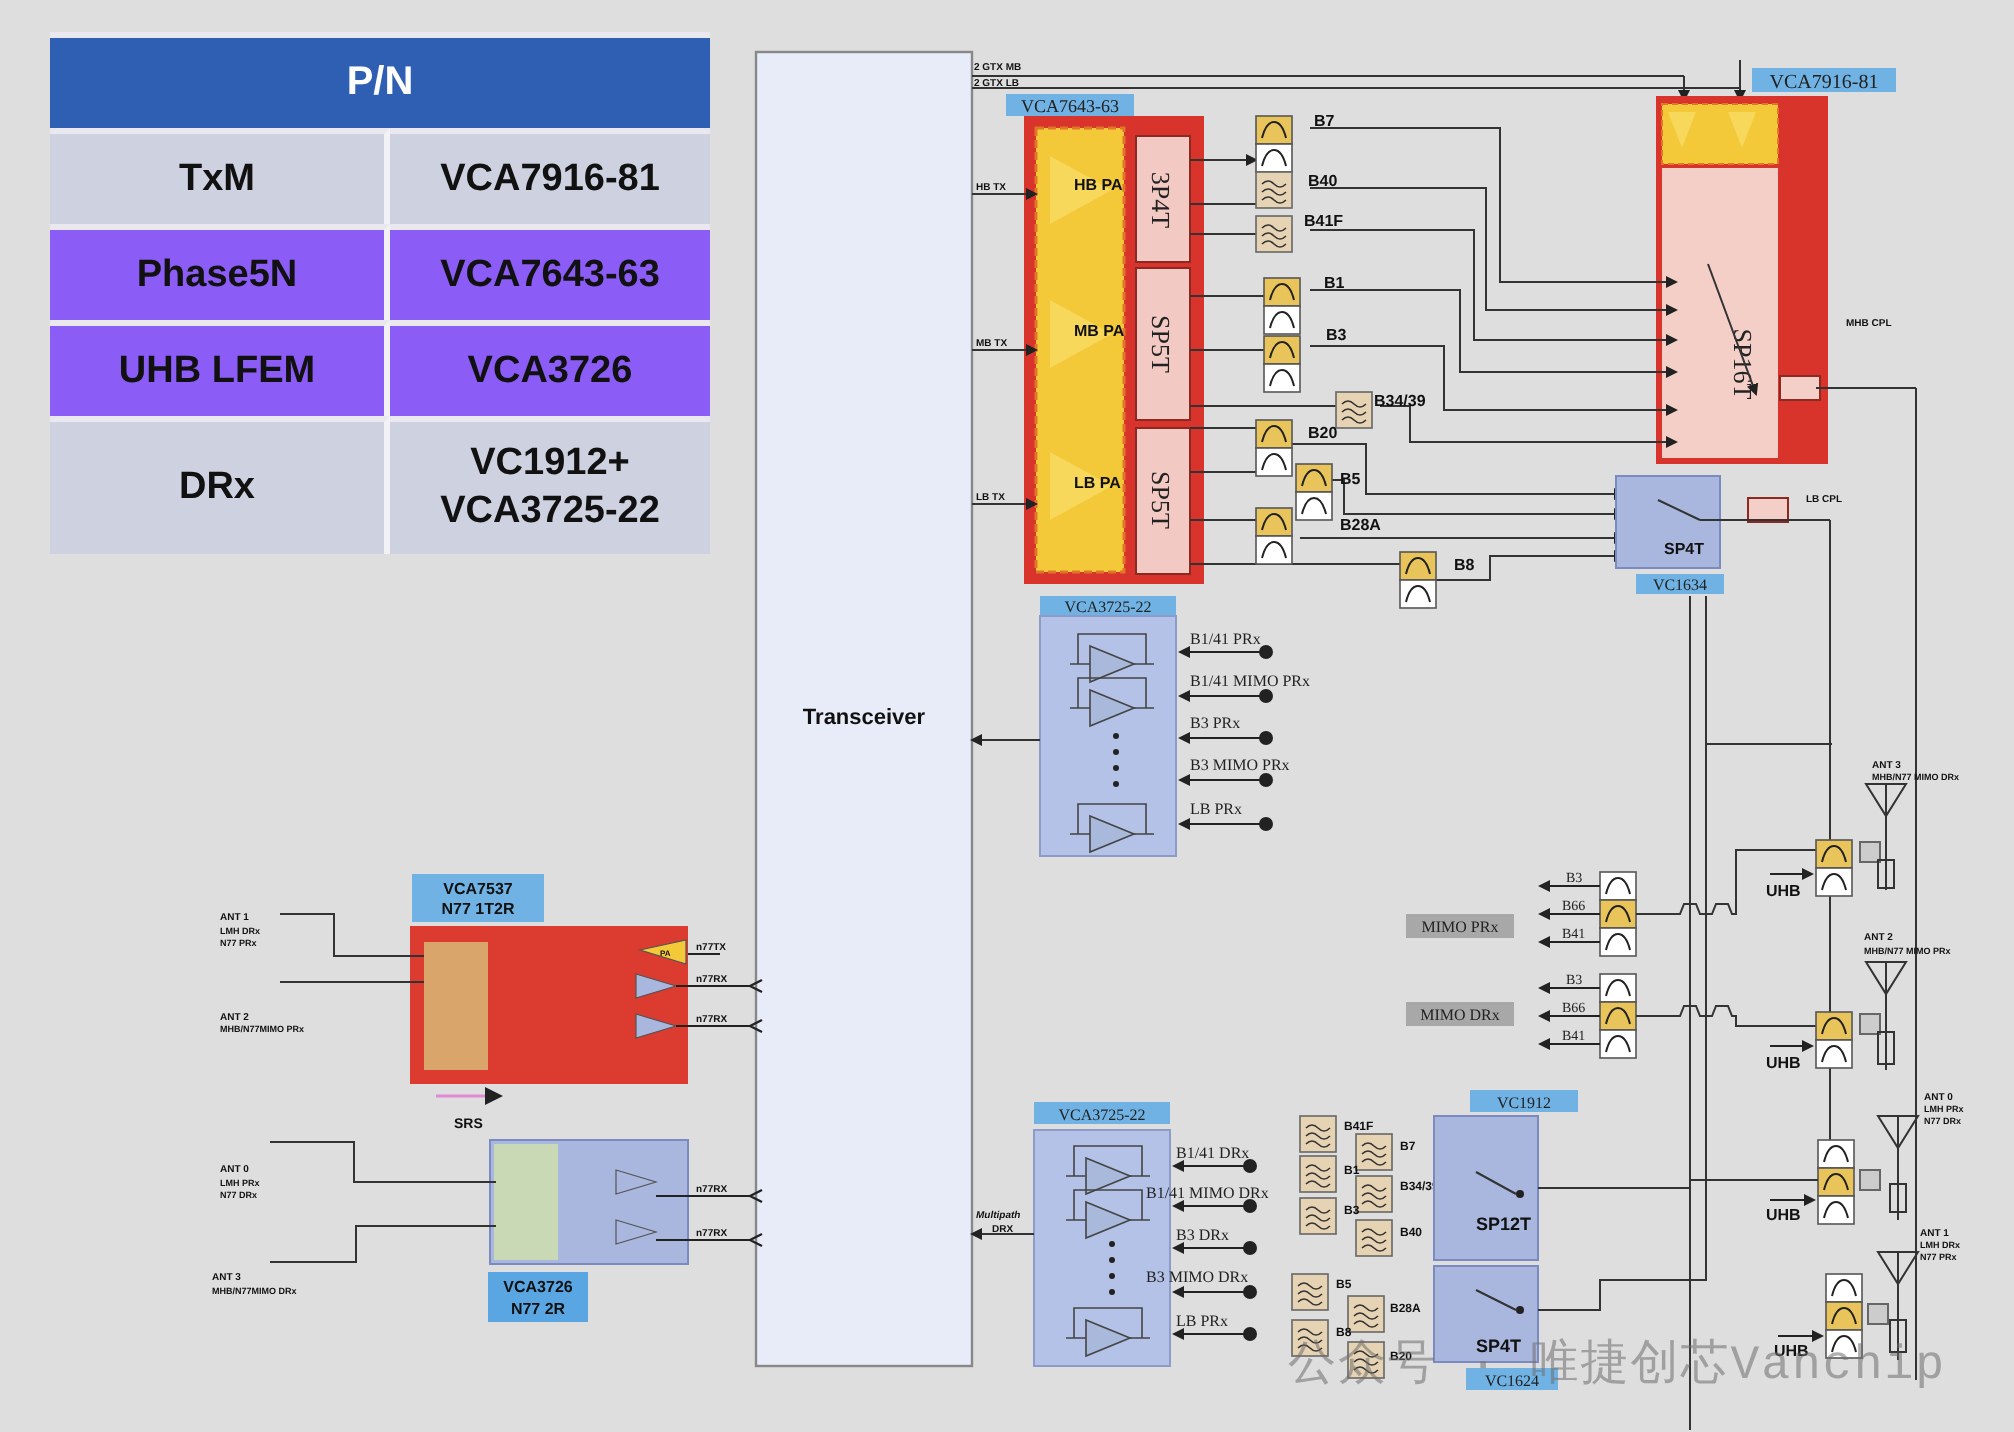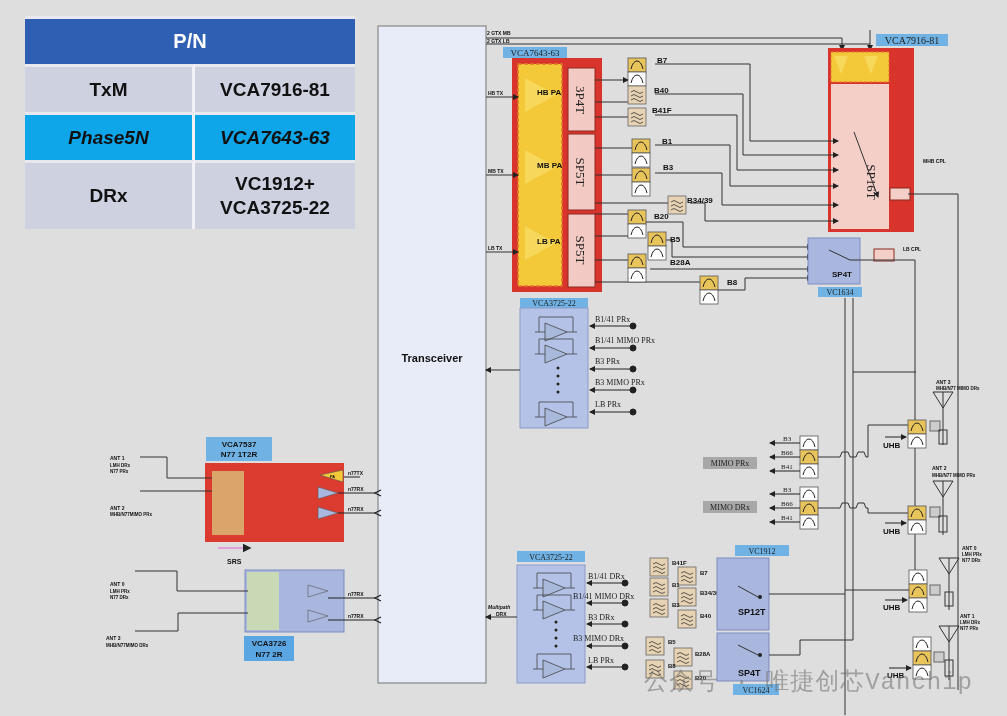--- a/index.html
+++ b/index.html
@@ -3,21 +3,21 @@
 <meta charset="utf-8">
 <style>
   html,body{margin:0;padding:0;}
   body{width:1007px;height:716px;background:#dedede;position:relative;overflow:hidden;font-family:"Liberation Sans",sans-serif;}
   #pn-table{position:absolute;left:25px;top:16px;width:330px;border-collapse:separate;border-spacing:0;}
   #pn-table .hdr{background:#2f5fb3;color:#fff;font-weight:bold;font-size:20px;height:43px;}
   #pn-table td{font-weight:bold;font-size:19px;color:#111;text-align:center;border-top:3px solid #e8e8ee;}
   #pn-table td.c1{width:165px;border-right:3px solid #f2f2f6;}
   #pn-table tr.r td{height:43px;}
   #pn-table tr.dark td{background:#cdd1e0;text-align:center;}
-  #pn-table tr.light td{background:#0ea5e9;font-style:italic;}
+  #pn-table tr.light td{background:#8b5cf6;}
   #pn-table tr.tall td{height:64px;line-height:24px;}
   svg#diagram{position:absolute;left:0;top:0;}
   .lbl{font-family:"Liberation Sans",sans-serif;font-weight:bold;fill:#111;}
   .ser{font-family:"Liberation Serif",serif;fill:#222;}
   .watermark{position:absolute;left:644px;top:665px;font-size:24px;color:rgba(110,110,110,0.55);font-family:Liberation Mono, monospace;letter-spacing:1px;}
 </style>
 </head>
 <body>
 
 <table id="pn-table">
@@ -25,20 +25,24 @@
       <tr>
         <td colspan="2" class="hdr">P/N</td>
       </tr>
   <tr class="r dark">
     <td class="c1">TxM</td>
     <td>VCA7916-81</td>
   </tr>
   <tr class="r light">
     <td class="c1">Phase5N</td>
     <td>VCA7643-63</td>
+  </tr>
+  <tr class="r light">
+    <td class="c1">UHB LFEM</td>
+    <td>VCA3726</td>
   </tr>
   <tr class="tall dark">
     <td class="c1">DRx</td>
     <td><span>VC1912+</span><br><span>VCA3725-22</span></td>
   </tr>
 </tbody>
   </table>
 
 <svg id="diagram" width="1007" height="716" viewBox="0 0 1007 716">
   <defs>

